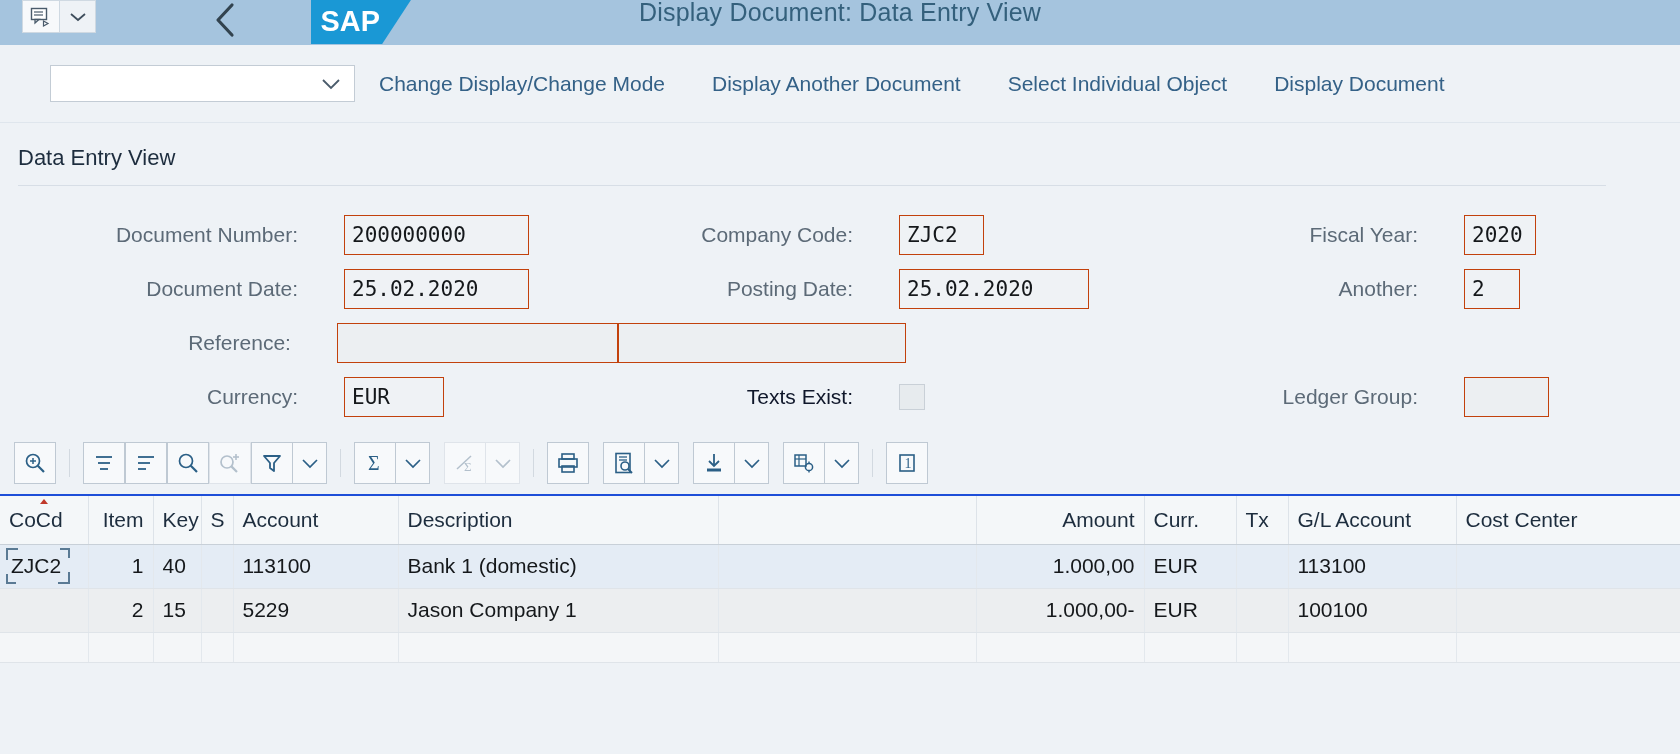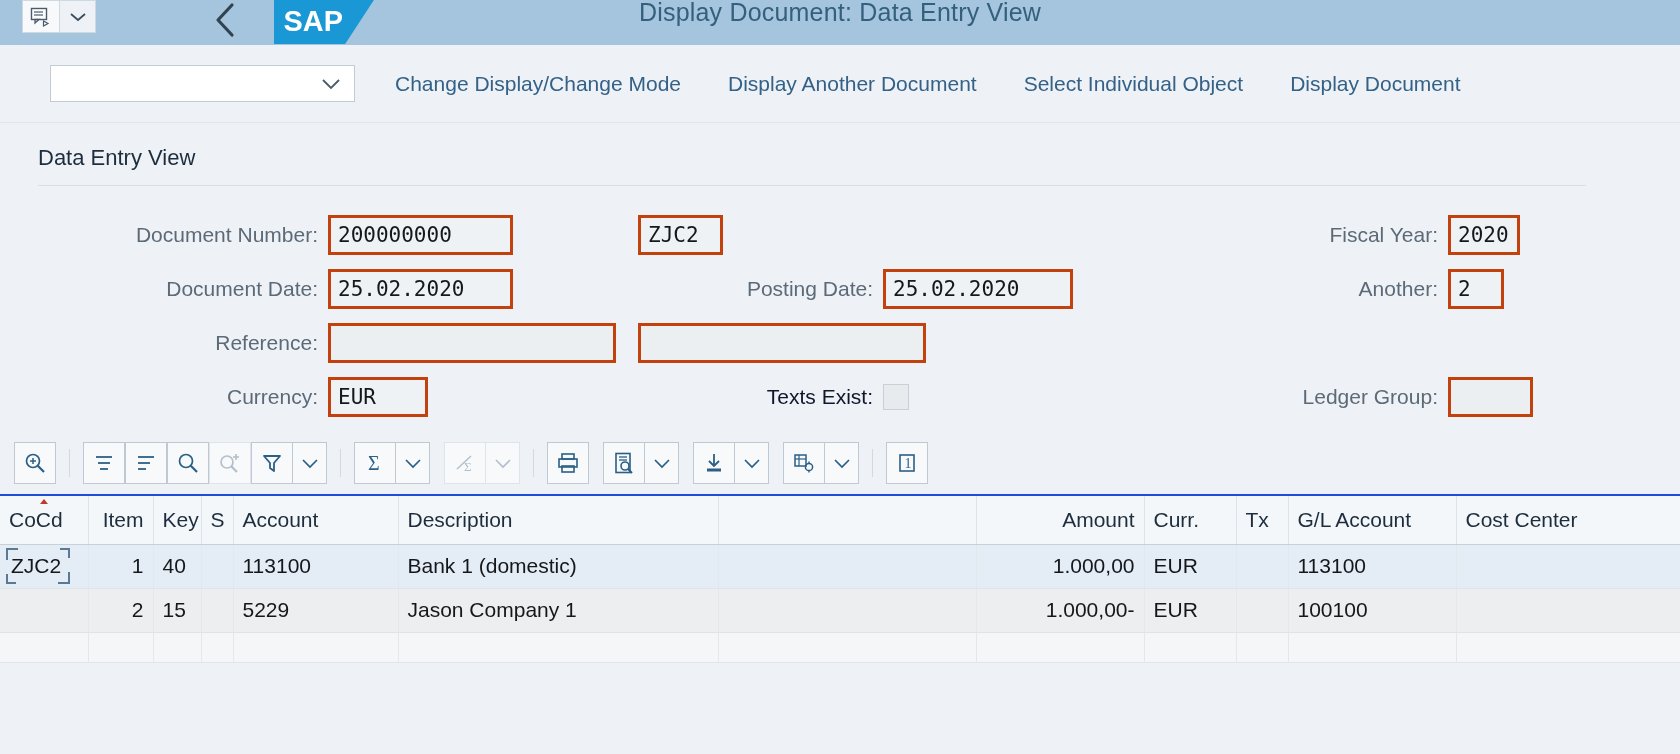--- a/index.html
+++ b/index.html
@@ -35,21 +35,21 @@
     display: flex; align-items: center; justify-content: center;
     background: #f7f9fb;
   }
   .notif-caret { border-left: 1px solid #cfd9e2; background: #eef2f6; }
   .back-chevron {
     margin-left: 110px;
     width: 40px; height: 40px;
     display: flex; align-items: center; justify-content: center;
   }
   .sap-logo {
-    margin-left: 28px;
+    margin-left: 65px;
     width: 100px; height: 44px;
     position: relative;
     display: flex; align-items: center; justify-content: center;
   }
   .sap-logo svg { display: block; }
   .shell-title {
     position: absolute;
     left: 0; right: 0;
     text-align: center;
     font-size: 25px;
@@ -76,33 +76,33 @@
     border: 1px solid #c3ccd5;
     display: flex;
     align-items: center;
     justify-content: flex-end;
     padding-right: 12px;
     flex: 0 0 auto;
   }
   .action-links {
     display: flex;
     align-items: flex-start;
-    margin-left: 40px;
+    margin-left: 24px;
     white-space: nowrap;
   }
   .action-link {
     font-size: 21px;
     color: #346187;
     margin-right: 47px;
     cursor: pointer;
     white-space: nowrap;
   }
 
   
-  .panel { padding: 0 38px; }
+  .panel { padding: 0 18px; }
   .panel-title {
     font-size: 22px;
     color: #1d2d3e;
     padding: 22px 0 14px 0;
   }
   .panel-rule {
     height: 1px;
     background: #d7dee6;
     margin-right: 56px;
   }
@@ -112,31 +112,32 @@
     padding-top: 22px;
   }
   .form-row {
     display: flex;
     align-items: center;
     height: 54px;
   }
   .fld {
     display: flex;
     align-items: center;
+    gap: 36px;
   }
   .fld-label {
     font-size: 21px;
     color: #5c6a77;
     text-align: right;
     padding-right: 10px;
   }
   .fld-label.dim { color: #0f172a; }
   .fld-input {
     background: #eff2f5;
-    border: 3px solid #c2410c;
+    border: 1px solid #c2410c;
     height: 40px;
     font-size: 21px;
     font-family: "DejaVu Sans Mono", monospace;
     color: #15181b;
     display: flex;
     align-items: center;
     padding: 0 7px;
   }
   .fld-input.empty { background: #eceff2; }
   .checkbox-box {
@@ -307,20 +308,21 @@
   <div class="panel-rule"></div>
 
   <div class="form">
 
     <div class="form-row">
       <div class="fld col1">
         <span class="fld-label">Document Number:</span>
         <span class="fld-input" style="width:185px">200000000</span>
       </div>
       <div class="fld col2">
+        <span class="fld-label">Company Code:</span>
         <span class="fld-input" style="width:85px">ZJC2</span>
       </div>
       <div class="fld col3">
         <span class="fld-label">Fiscal Year:</span>
         <span class="fld-input" style="width:72px">2020</span>
       </div>
     </div>
 
     <div class="form-row">
       <div class="fld col1">

